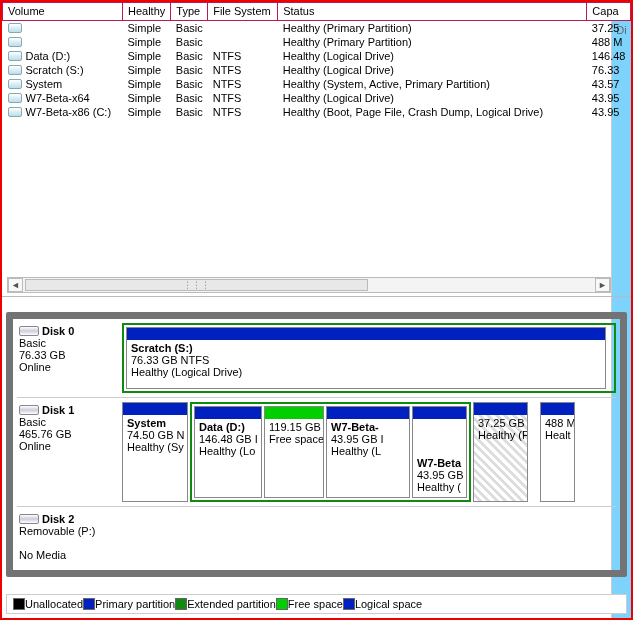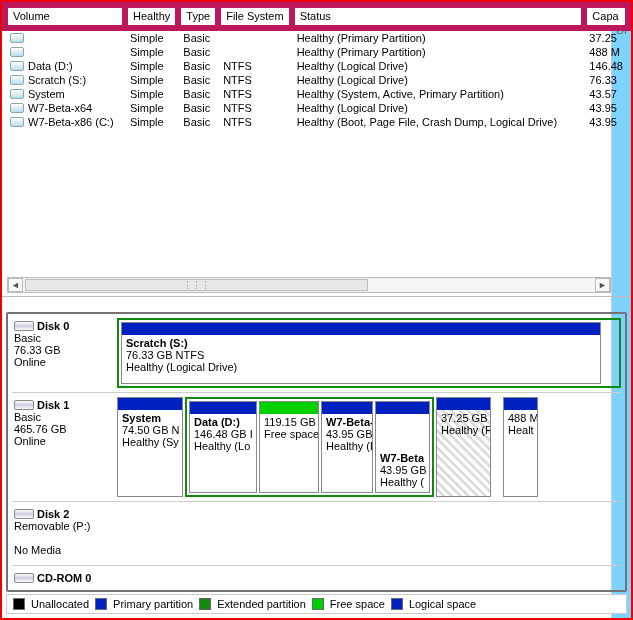--- a/index.html
+++ b/index.html
@@ -21,21 +21,21 @@
     border-bottom: 1px solid #bbb;
   }
   .volume-table {
     width: 100%;
     border-collapse: collapse;
   }
   .volume-table th {
     text-align: left;
     font-weight: normal;
     background: #fff;
-    border: 6px solid #be185d;
+    border: 1px solid #be185d;
     padding: 2px 5px 3px 5px;
     white-space: nowrap;
   }
   .volume-table td {
     padding: 1px 5px 1px 5px;
     white-space: nowrap;
   }
   .vol-icon {
     display: inline-block;
     width: 14px;
@@ -68,21 +68,21 @@
     background: #7dd3fc;
     text-align:center;
     padding-top:4px;
     font-weight:bold;
   }
   .right-tabs .r2 { font-weight:normal; color:#666; margin-top:6px;}
   
   .bottom-pane {
     position: absolute;
     left:4px; right:4px; top:310px;
-    border:2px solid #737373;
+    border:7px solid #737373;
     border-radius:2px;
     padding:4px;
   }
   .disk-row {
     display:flex;
     min-height:60px;
   }
   .disk-row + .disk-row { border-top:1px solid #ccc; margin-top:4px; padding-top:4px;}
   .disk-info {
     width:105px;
@@ -120,21 +120,21 @@
   .part .body { padding:2px 4px 4px 4px; flex:1; white-space:nowrap; overflow:hidden;}
   .part .pname { font-weight:bold; display:block; }
   .hatch { background: repeating-linear-gradient(45deg,#fff,#fff 3px,#ddd 3px,#ddd 6px); }
   .legend {
     position:absolute;
     left:4px; right:4px; bottom:4px;
     border:1px solid #ccc;
     padding:3px 6px;
     display:flex;
     align-items:center;
-    gap:6px;
+    gap:0;
     background:#fff;
   }
   .swatch { display:inline-block; width:12px; height:12px; border:1px solid #666; vertical-align:-2px; }
   .sw-black { background:#000; }
   .sw-blue { background:#0020c0; }
   .sw-dgreen { background:#108a10; }
   .sw-lgreen { background:#00d000; }
   .cutcol { overflow:hidden; }
 </style>
 </head>
@@ -263,21 +263,21 @@
         </div>
       <div class="part-box" id="d1ext" style="padding:2px">
           <div class="part" style="width: 68px;">
             <div class="hdr hdr-blue"></div>
             <div class="body"><span class="pname">Data  (D:)</span><span>146.48 GB I</span><br><span>Healthy (Lo</span></div>
           </div>
           <div class="part" style="width: 60px; text-align: center;">
             <div class="hdr hdr-green"></div>
             <div class="body"><span>119.15 GB</span><br><span>Free space</span></div>
           </div>
-          <div class="part" style="width: 52px;">
+          <div class="part" style="width: 84px;">
             <div class="hdr hdr-blue"></div>
             <div class="body"><span class="pname">W7-Beta-</span><span>43.95 GB I</span><br><span>Healthy (L</span></div>
           </div>
           <div class="part" style="width: 55px; gap: 36px;">
             <div class="hdr hdr-blue"></div>
             <div class="body"><span class="pname">W7-Beta</span><span>43.95 GB</span><br><span>Healthy (</span></div>
           </div>
         </div>
       <div id="d1tail" style="display:flex;gap:12px">
           <div class="part hatch" style="width: 55px; min-height: 62px;">
@@ -295,25 +295,20 @@
   <div class="disk-row">
     <div class="disk-info">
       <div><span class="disk-icon"></span><span class="dtitle">Disk 2</span></div>
       <div>Removable (P:)</div>
       <br>
       <div>No Media</div>
     </div>
     <div class="disk-map"></div>
   </div>
 
-  <div class="disk-row" style="min-height:18px;overflow:hidden">
-    <div class="disk-info">
-      <div><span class="disk-icon"></span><span class="dtitle">CD-ROM 0</span></div>
-    </div>
-  </div>
 </div>
 
 <div class="legend">
   <span class="swatch sw-black"></span>
   <span>Unallocated</span>
   <span class="swatch sw-blue"></span>
   <span>Primary partition</span>
   <span class="swatch sw-dgreen"></span>
   <span>Extended partition</span>
   <span class="swatch sw-lgreen"></span>

